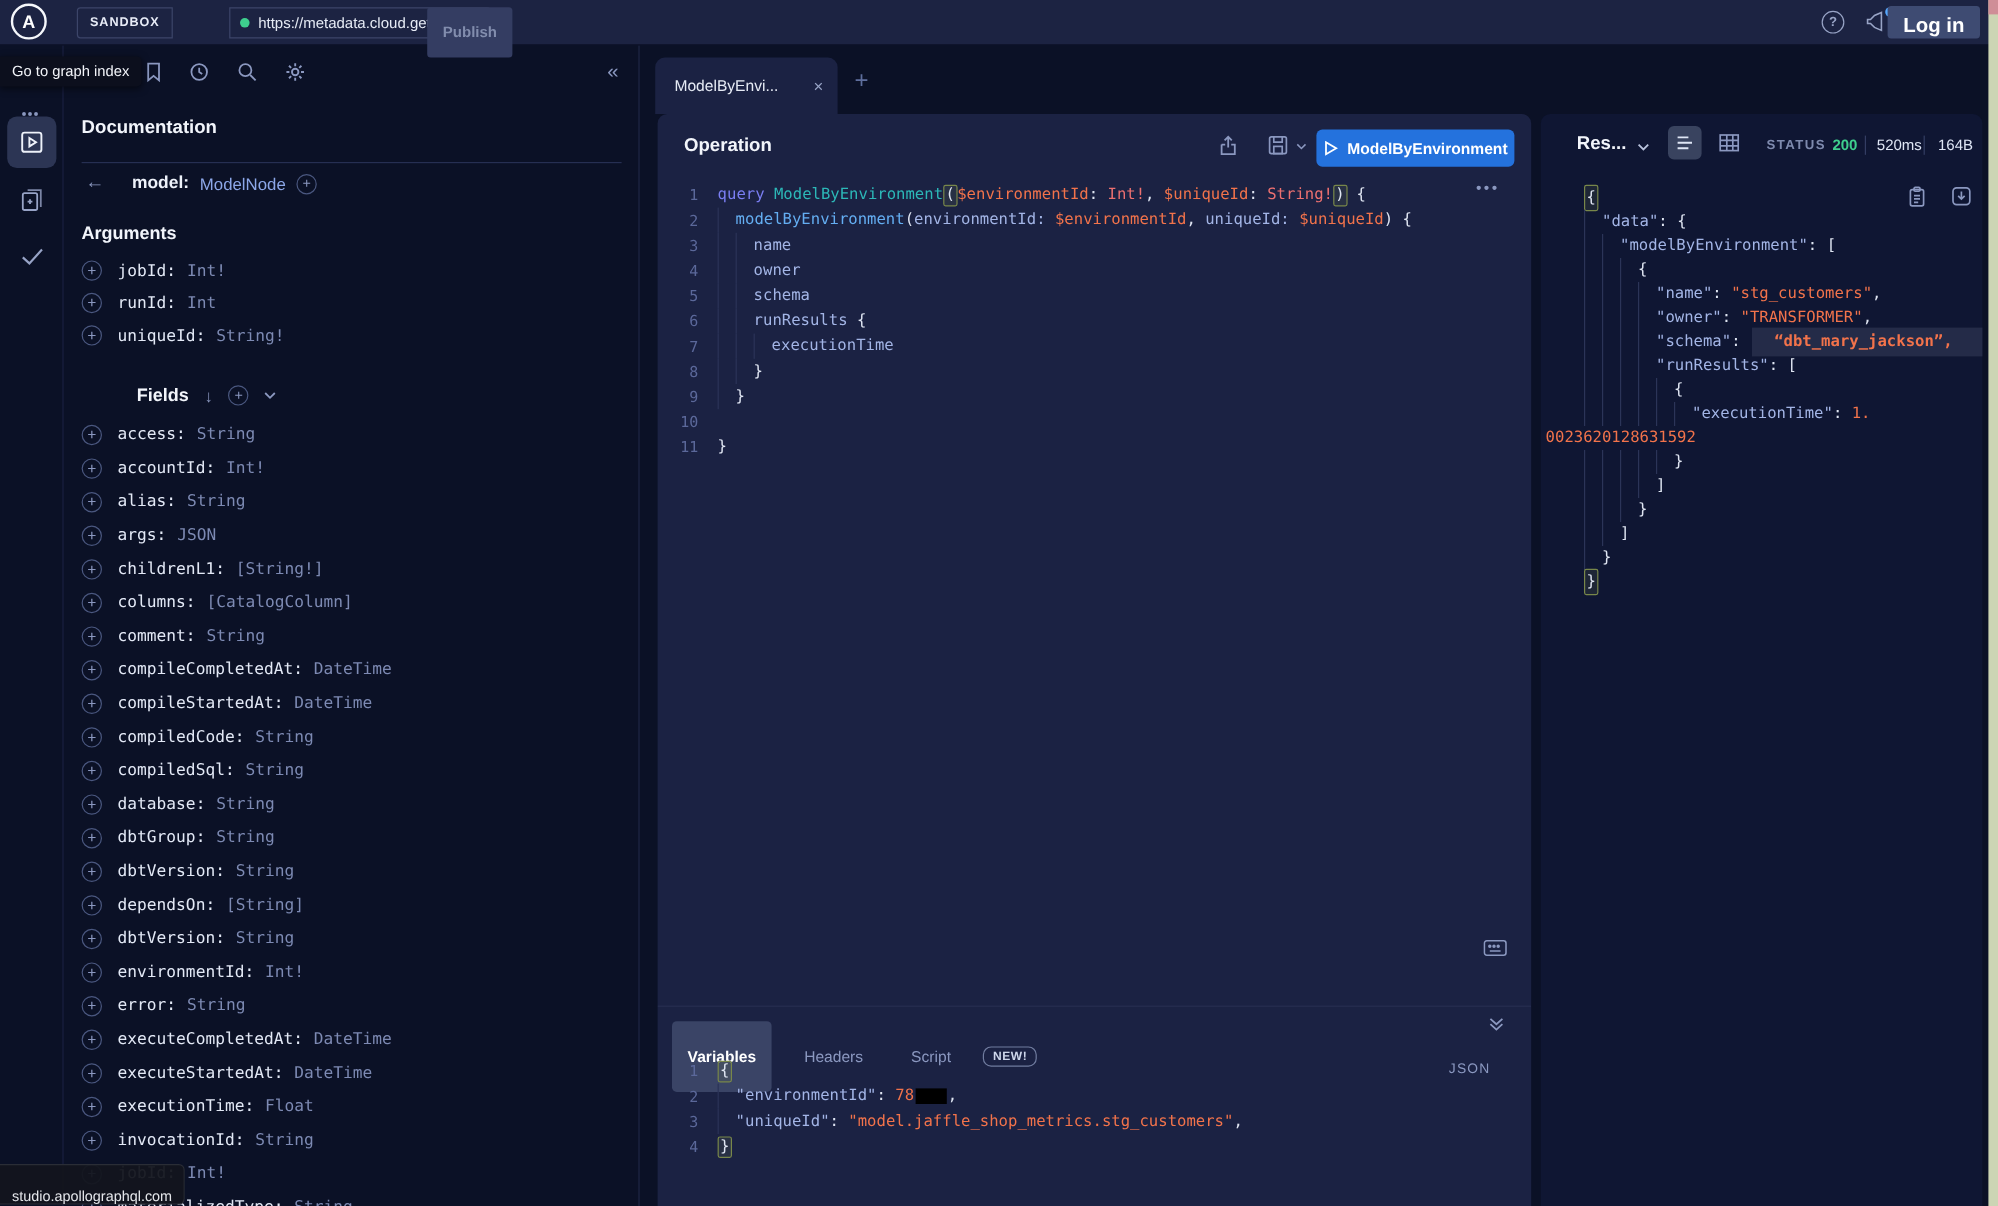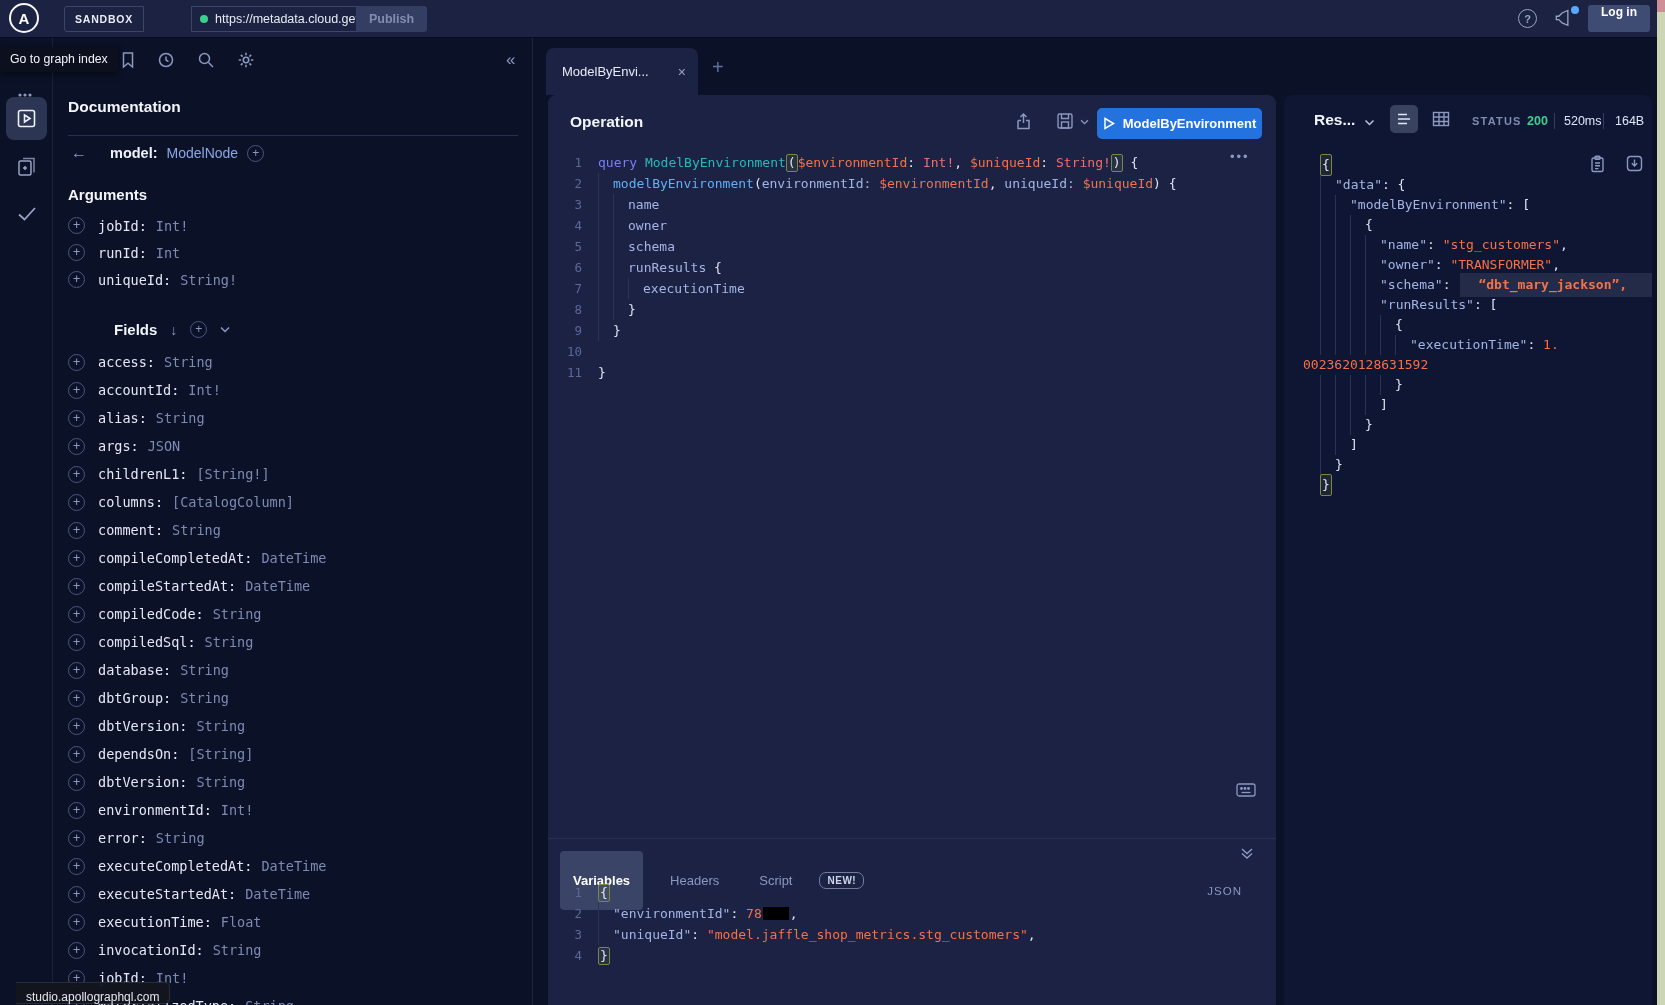--- a/index.html
+++ b/index.html
@@ -9,25 +9,25 @@
   svg { display:block; }
 
   
   #topbar { left:0; top:0; width:1665px; height:38px; background:#1c2342; border-bottom:1px solid #070c1e; }
   #logo { left:9px; top:3px; width:30px; height:30px; border:2px solid #f5f7fb; border-radius:50%; color:#fff; font-weight:700; font-size:15px; display:flex; align-items:center; justify-content:center; }
   #endpoint { left:64px; top:6px; height:26px; display:flex; align-items:stretch;gap:48px; }
   #sandbox-chip { border:1px solid #3c4569; border-radius:3px 0 0 3px; padding:0 10px; font-size:10.5px; font-weight:700; letter-spacing:.8px; color:#e8ecf7; display:flex; align-items:center; }
   #url-box { border:1px solid #3c4569; margin-left:-1px; border-radius:0 3px 3px 0; padding:0 8px; display:flex; align-items:center; gap:7px; width:218px; }
   #url-dot { width:8px; height:8px; border-radius:50%; background:#3ecf8e; flex:none; }
   #url-text { font-size:12.5px; color:#e6ebf5; white-space:nowrap; overflow:hidden; width:160px; }
-  #publish-btn { left:356px; top:6px; height:26px; padding:0 13px; background:#343d62; border-radius:3px; font-size:12.5px; font-weight:700; color:#828dad; display:flex; align-items:center; }
+  #publish-btn { left:356px; top:6px; height:42px; padding:0 13px; background:#343d62; border-radius:3px; font-size:12.5px; font-weight:700; color:#828dad; display:flex; align-items:center; }
   #help-btn { right:128px; top:9px; width:19px; height:19px; border:1.5px solid #98a4c6; border-radius:50%; color:#98a4c6; font-size:11px; font-weight:700; display:flex; align-items:center; justify-content:center; }
   #megaphone-wrap { right:88px; top:8px; width:24px; height:22px; color:#98a4c6; }
   #megaphone-dot { position:absolute; right:-2px; top:-2px; width:8px; height:8px; border-radius:50%; background:#57a9ff; }
-  #login-btn { right:15px; top:5px; height:27px; padding:0 13px; background:#3e4b72; border-radius:3px; font-size:12px; font-weight:700; color:#fff; display:flex; align-items:flex-start; }
+  #login-btn { right:15px; top:5px; height:27px; padding:0 13px; background:#3e4b72; border-radius:3px; font-size:17px; font-weight:700; color:#fff; display:flex; align-items:flex-end; }
 
   
   .toolicon { color:#8b98c0; }
   #icon-bookmark { left:120px; top:51px; }
   #icon-history  { left:157px; top:51px; }
   #icon-search   { left:197px; top:51px; }
   #icon-gear2    { left:237px; top:51px; }
   #collapse-docs { left:506px; top:50px; color:#8b98c0; font-size:17px; }
   #tooltip { left:0; top:47px; height:25px; padding:0 10px; background:#0c0f1d; border-radius:0 4px 4px 0; font-size:12.3px; color:#f2f4f9; line-height:25px; z-index:50; box-shadow:0 2px 6px rgba(0,0,0,.5); white-space:nowrap; }
 
@@ -108,26 +108,26 @@
   #resp-status-code { left:243px; top:19px; font-size:12.5px; font-weight:700; color:#3ecf8e; }
   .vsep { width:1px; height:16px; background:#333d63; top:18px; }
   #sep1 { left:270px; } #sep2 { left:319px; }
   #resp-time { left:280px; top:19px; font-size:12.5px; color:#dfe6f5; }
   #resp-size { left:331px; top:19px; font-size:12.5px; color:#dfe6f5; }
   #resp-copy { left:306px; top:60px; color:#8b98c0; }
   #resp-download { left:342px; top:60px; color:#8b98c0; }
   #resp-code { left:2px; top:60px; width:360px; }
   #resp-code .cl { height:20px; padding-left:34px; }
   #resp-code .tk { line-height:20px; }
-  #resp-code .cl.wrap { padding-left:2px;margin-left:15px; }
+  #resp-code .cl.wrap { padding-left:2px; }
 
   
   #edge-strip { left:1657px; top:0; width:8px; height:1005px; background:#ccd5b4; }
   #edge-strip-top { left:1657px; top:0; width:8px; height:12px; background:#cf8e97; }
-  #status-bubble { left:16px; bottom:1px; height:22px; padding:4px 10px; background:rgba(19,21,29,.95); border:1px solid #2a2d36; border-left:none; border-radius:0 5px 5px 0; font-size:12px; color:#e4e6ea; line-height:20px; z-index:60; white-space:nowrap; }
+  #status-bubble { left:0; bottom:1px; height:22px; padding:16px 10px; background:rgba(19,21,29,.95); border:1px solid #2a2d36; border-left:none; border-radius:0 5px 5px 0; font-size:12px; color:#e4e6ea; line-height:20px; z-index:60; white-space:nowrap; }
 </style>
 </head>
 <body>
 
 <div class="abs" id="topbar">
   <div class="abs" id="logo">
       <span>A</span>
     </div>
   <div class="abs" id="endpoint">
     <div id="sandbox-chip">

